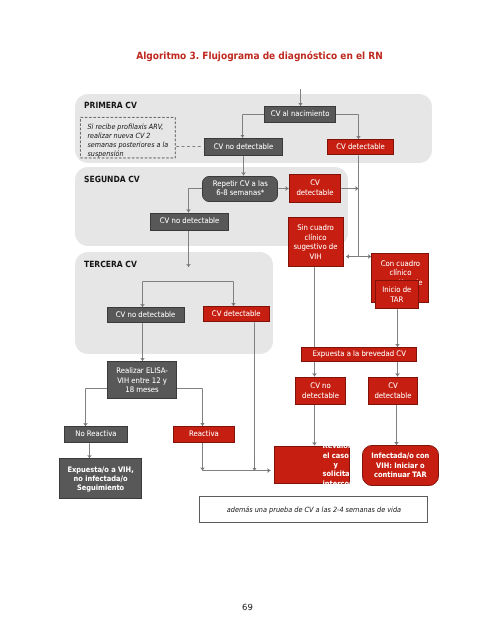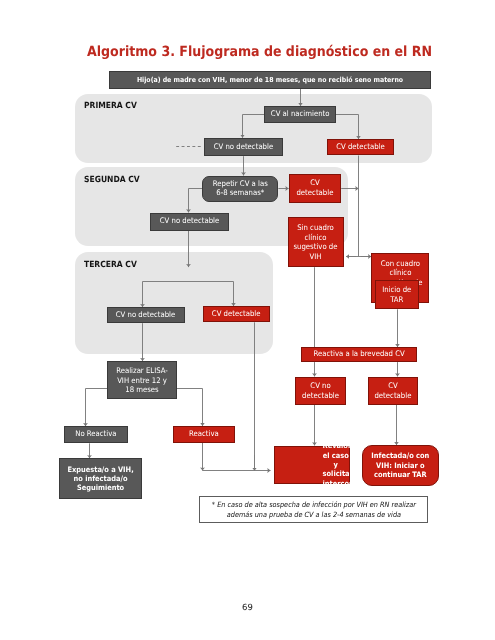--- a/index.html
+++ b/index.html
@@ -1,20 +1,20 @@
 <!DOCTYPE html>
 <html><head>
 <meta charset="utf-8">
 <style>
   html,body{margin:0;padding:0;background:#ffffff;}
   body{width:495px;height:640px;font-family:"DejaVu Sans",sans-serif;font-stretch:condensed;
        -webkit-font-smoothing:antialiased;text-rendering:geometricPrecision;}
   #page{position:relative;width:495px;height:640px;overflow:hidden;background:#ffffff;}
   .abs{position:absolute;box-sizing:border-box;}
-  .title{left:0;right:0;top:44px;text-align:center;color:#BE2A20;font-weight:bold;font-size:14px;padding-left:24px;}
+  .title{left:0;right:0;top:51px;text-align:center;color:#BE2A20;font-weight:bold;font-size:10px;padding-left:24px;}
   .panel{background:#E6E6E6;border-radius:13px;}
   .panel-label{font-weight:bold;font-size:8.45px;color:#141414;}
   .box{display:flex;align-items:center;justify-content:center;text-align:center;color:#ffffff;}
   .box > span{display:block;width:100%;}
   .gray{background:#585858;border:0.8px solid #3A3A3A;}
   .red{background:#C61F12;border:0.8px solid #801208;}
   .ln{display:block;}
   .dashbox{background:transparent;font-style:italic;font-size:7.15px;
            color:#111111;line-height:8.8px;padding:6px 0 0 7.8px;}
   .dashbox svg{position:absolute;left:0;top:0;overflow:visible;}
@@ -24,32 +24,34 @@
           font-family:"DejaVu Sans",sans-serif;font-stretch:normal;}
   svg.lines{position:absolute;left:0;top:0;width:495px;height:640px;}
 </style>
 </head>
 <body>
 
 <div id="page">
 
   <div class="abs title">Algoritmo 3. Flujograma de diagnóstico en el RN</div>
 
-  <div class="abs box gray" style="left:109px;top:71px;width:322px;height:17.5px;font-size:6.92px;font-weight:bold;">
-    <span class="ln">Hijo(a) de madre con VIH, menor de 18 meses, que no recibió seno materno</span>
-  </div>
 
   <div class="abs panel" style="left:74.8px;top:94px;width:357.2px;height:68.8px;"></div>
   <div class="abs panel" style="left:74.8px;top:167.1px;width:272.8px;height:79.1px;"></div>
   <div class="abs panel" style="left:74.8px;top:251.7px;width:198.4px;height:101.9px;"></div>
 
   <div class="abs panel-label" style="left:84px;top:100px;">PRIMERA CV</div>
   <div class="abs panel-label" style="left:84px;top:174.1px;">SEGUNDA CV</div>
   <div class="abs panel-label" style="left:84px;top:258.6px;">TERCERA CV</div>
 
+  <div class="abs dashbox" style="left:79.7px;top:117.3px;width:95.8px;height:41.4px;">
+    <svg width="95.8" height="41.4" viewBox="0 0 95.8 41.4">
+      <rect x="0.45" y="0.45" width="94.9" height="40.5" fill="none" stroke="#565656" stroke-width="0.9" stroke-dasharray="2.6,1.7"></rect>
+    </svg>
+  <span><span class="ln">Si recibe profilaxis ARV,</span><span class="ln">realizar nueva CV 2</span><span class="ln">semanas posteriores a la</span><span class="ln">suspensión</span></span></div>
 
   <svg class="lines" viewBox="0 0 495 640">
     <defs>
       <marker id="ah" markerWidth="7" markerHeight="7" refX="3.2" refY="2.4" orient="auto" markerUnits="userSpaceOnUse">
         <path d="M0,0 L3.2,2.4 L0,4.8 L0.55,2.4 Z" fill="#757575"></path>
       </marker>
       <marker id="ahs" markerWidth="7" markerHeight="7" refX="3.2" refY="2.4" orient="auto" markerUnits="userSpaceOnUse">
         <path d="M0,0 L3.2,2.4 L0,4.8 L0.55,2.4 Z" fill="#757575"></path>
       </marker>
     </defs>
@@ -178,21 +180,21 @@
   <div class="abs box gray" style="left:58.8px;top:458.4px;width:83.5px;height:40.5px;font-size:7.4px;font-weight:bold;line-height:9.25px;">
       <span>
         <span class="ln">Expuesta/o a VIH,</span>
         <span class="ln">no infectada/o</span>
         <span class="ln">Seguimiento</span>
       </span>
     </div>
 
   <div class="abs box red" style="left:301px;top:347.1px;width:116.3px;height:14.9px;font-size:7.7px;line-height:1.12;">
       <span>
-        <span class="ln">Reactiva a la brevedad CV</span>
+        <span class="ln">Expuesta a la brevedad CV</span>
       </span>
     </div>
   <div class="abs box red" style="left:295.1px;top:376.5px;width:50.9px;height:28.9px;font-size:7.7px;line-height:9.8px;">
       <span>
         <span class="ln">CV no</span>
         <span class="ln">detectable</span>
       </span>
     </div>
   <div class="abs box red" style="left:368.2px;top:376.5px;width:49.5px;height:28.9px;font-size:7.7px;line-height:9.8px;">
       <span>
@@ -211,19 +213,18 @@
   <div class="abs box red" style="left:361.7px;top:445.1px;width:77.3px;height:40.7px;font-size:7.4px;font-weight:bold;line-height:9.4px;border-radius:10px;">
       <span>
         <span class="ln">Infectada/o con</span>
         <span class="ln">VIH: Iniciar o</span>
         <span class="ln">continuar TAR</span>
       </span>
     </div>
 
   <div class="abs note" style="left:199.4px;top:496.3px;width:229px;height:27px;">
       <span>
-        <span class="ln">* En caso de alta sospecha de infección por VIH en RN realizar</span>
         <span class="ln">además una prueba de CV a las 2-4 semanas de vida</span>
       </span>
     </div>
 
   <div class="abs pageno">69</div>
 </div>
 
 </body></html>

